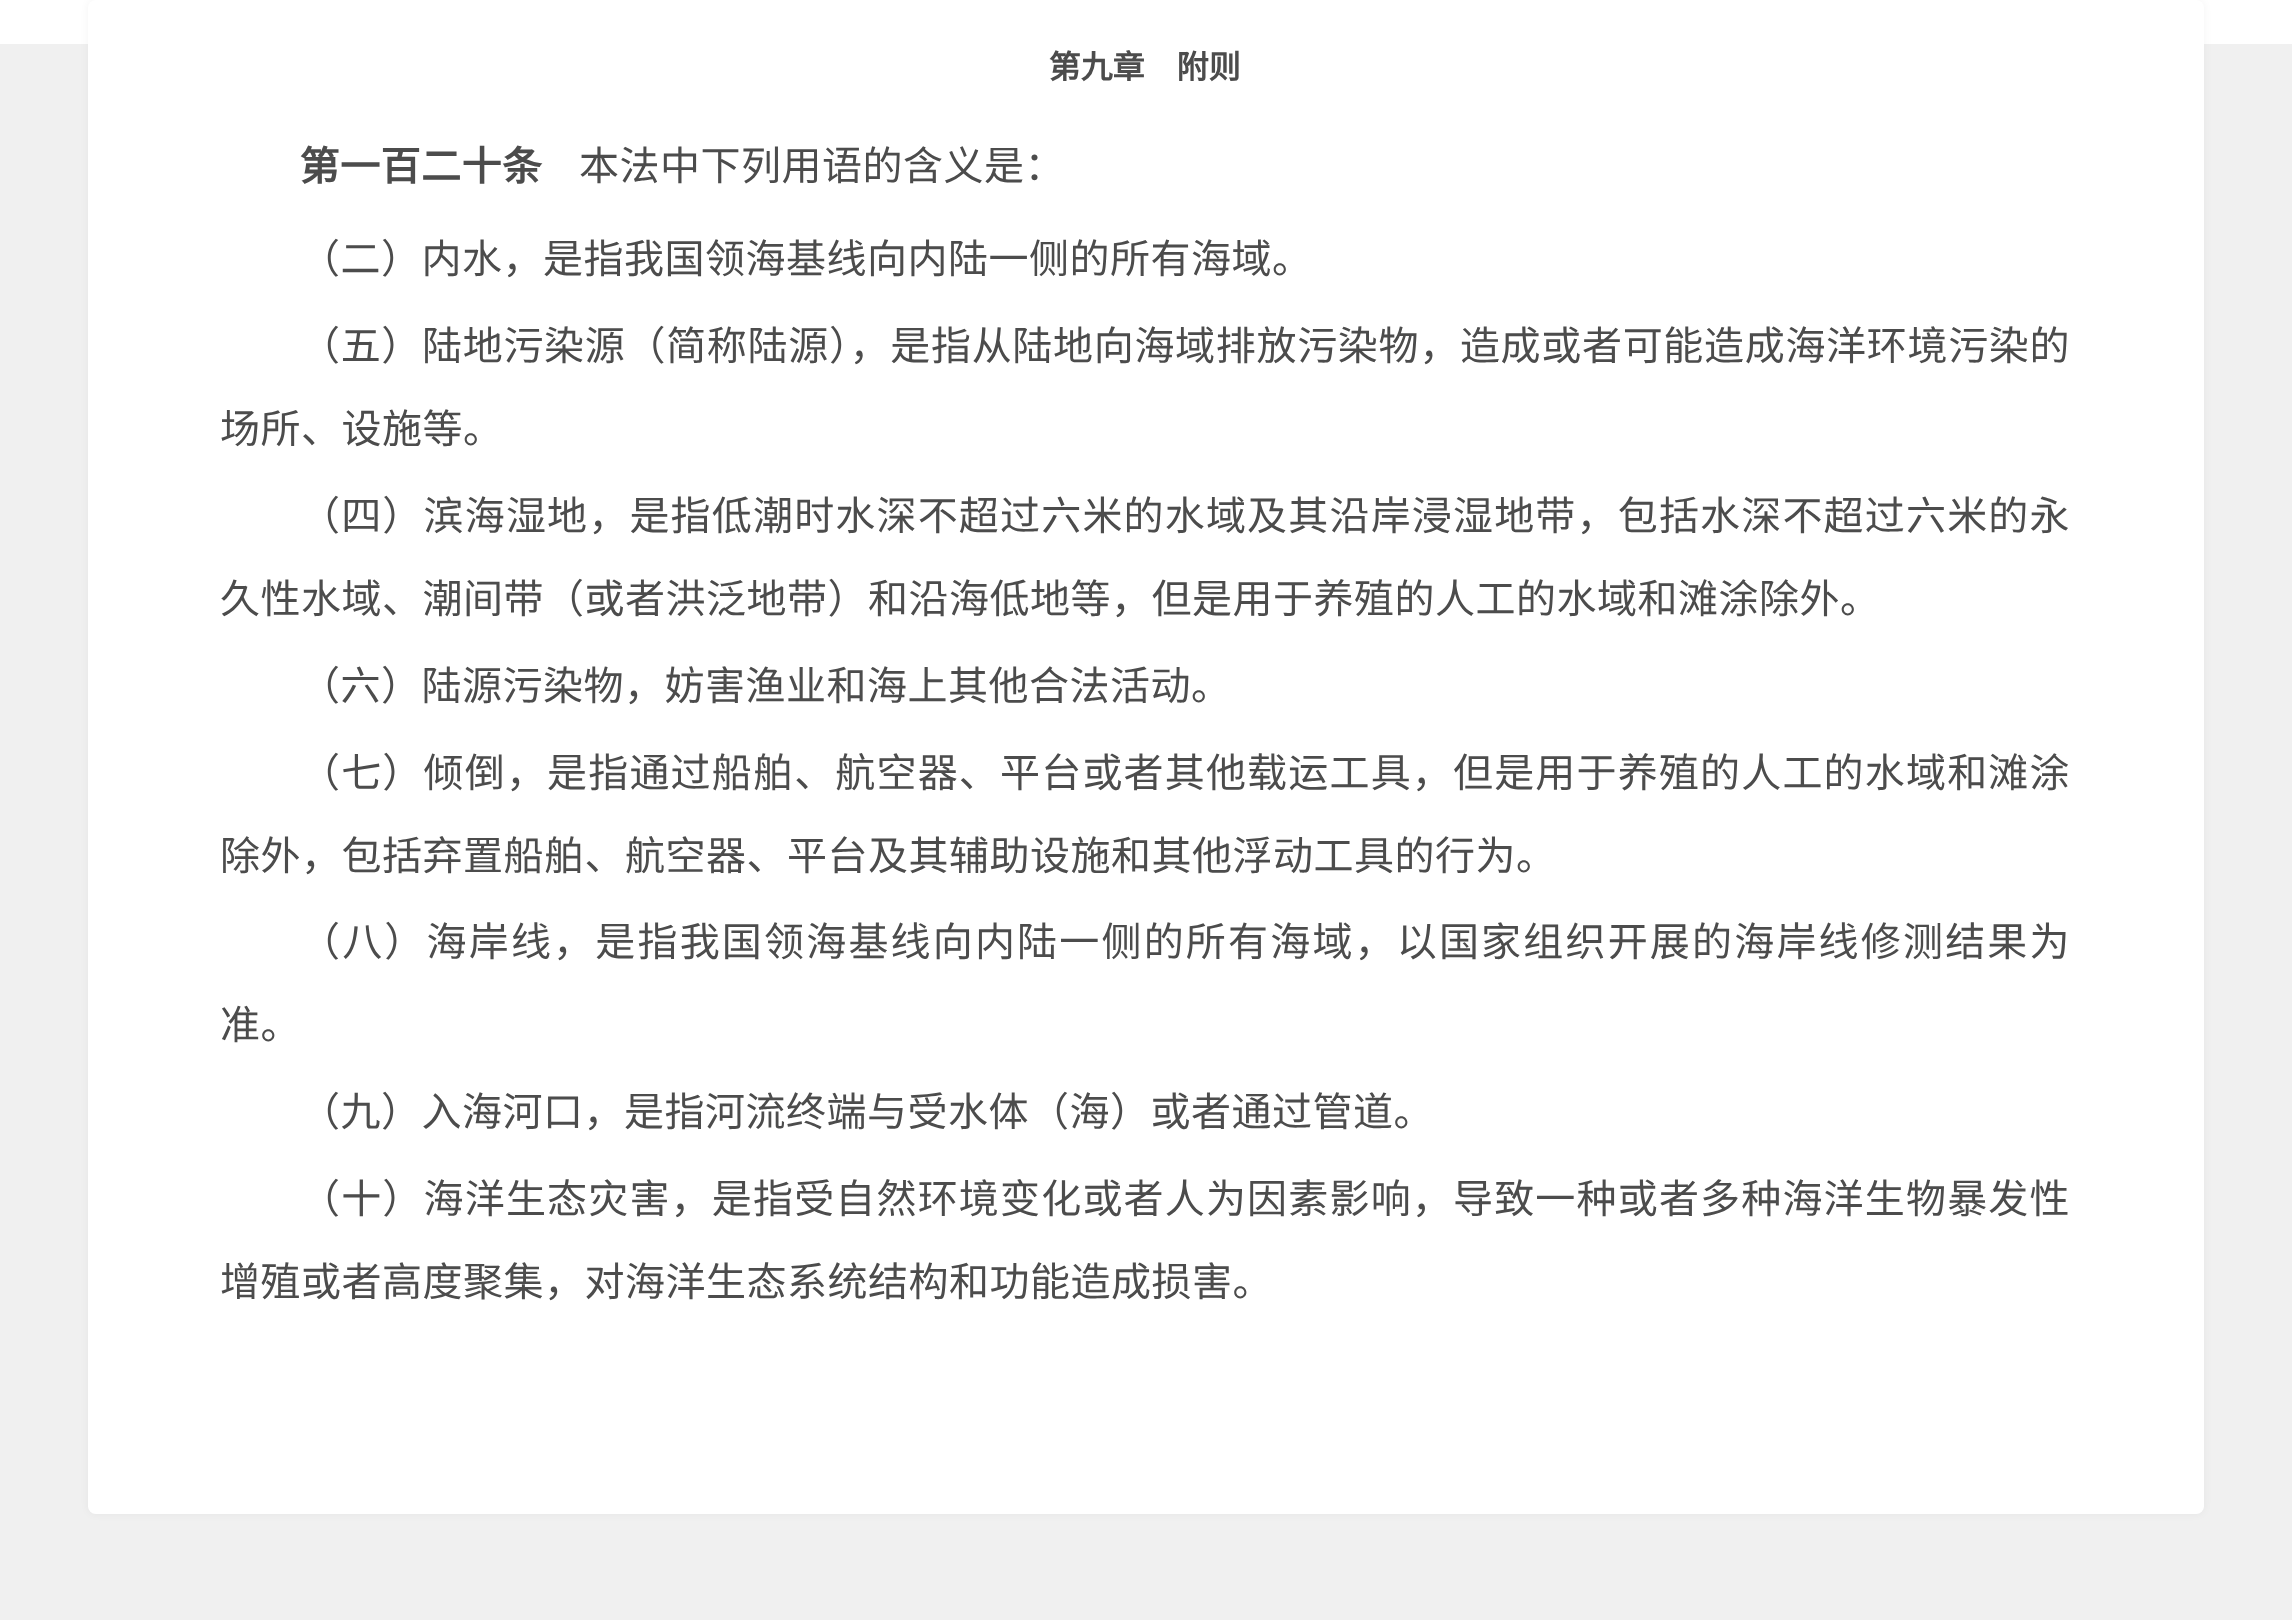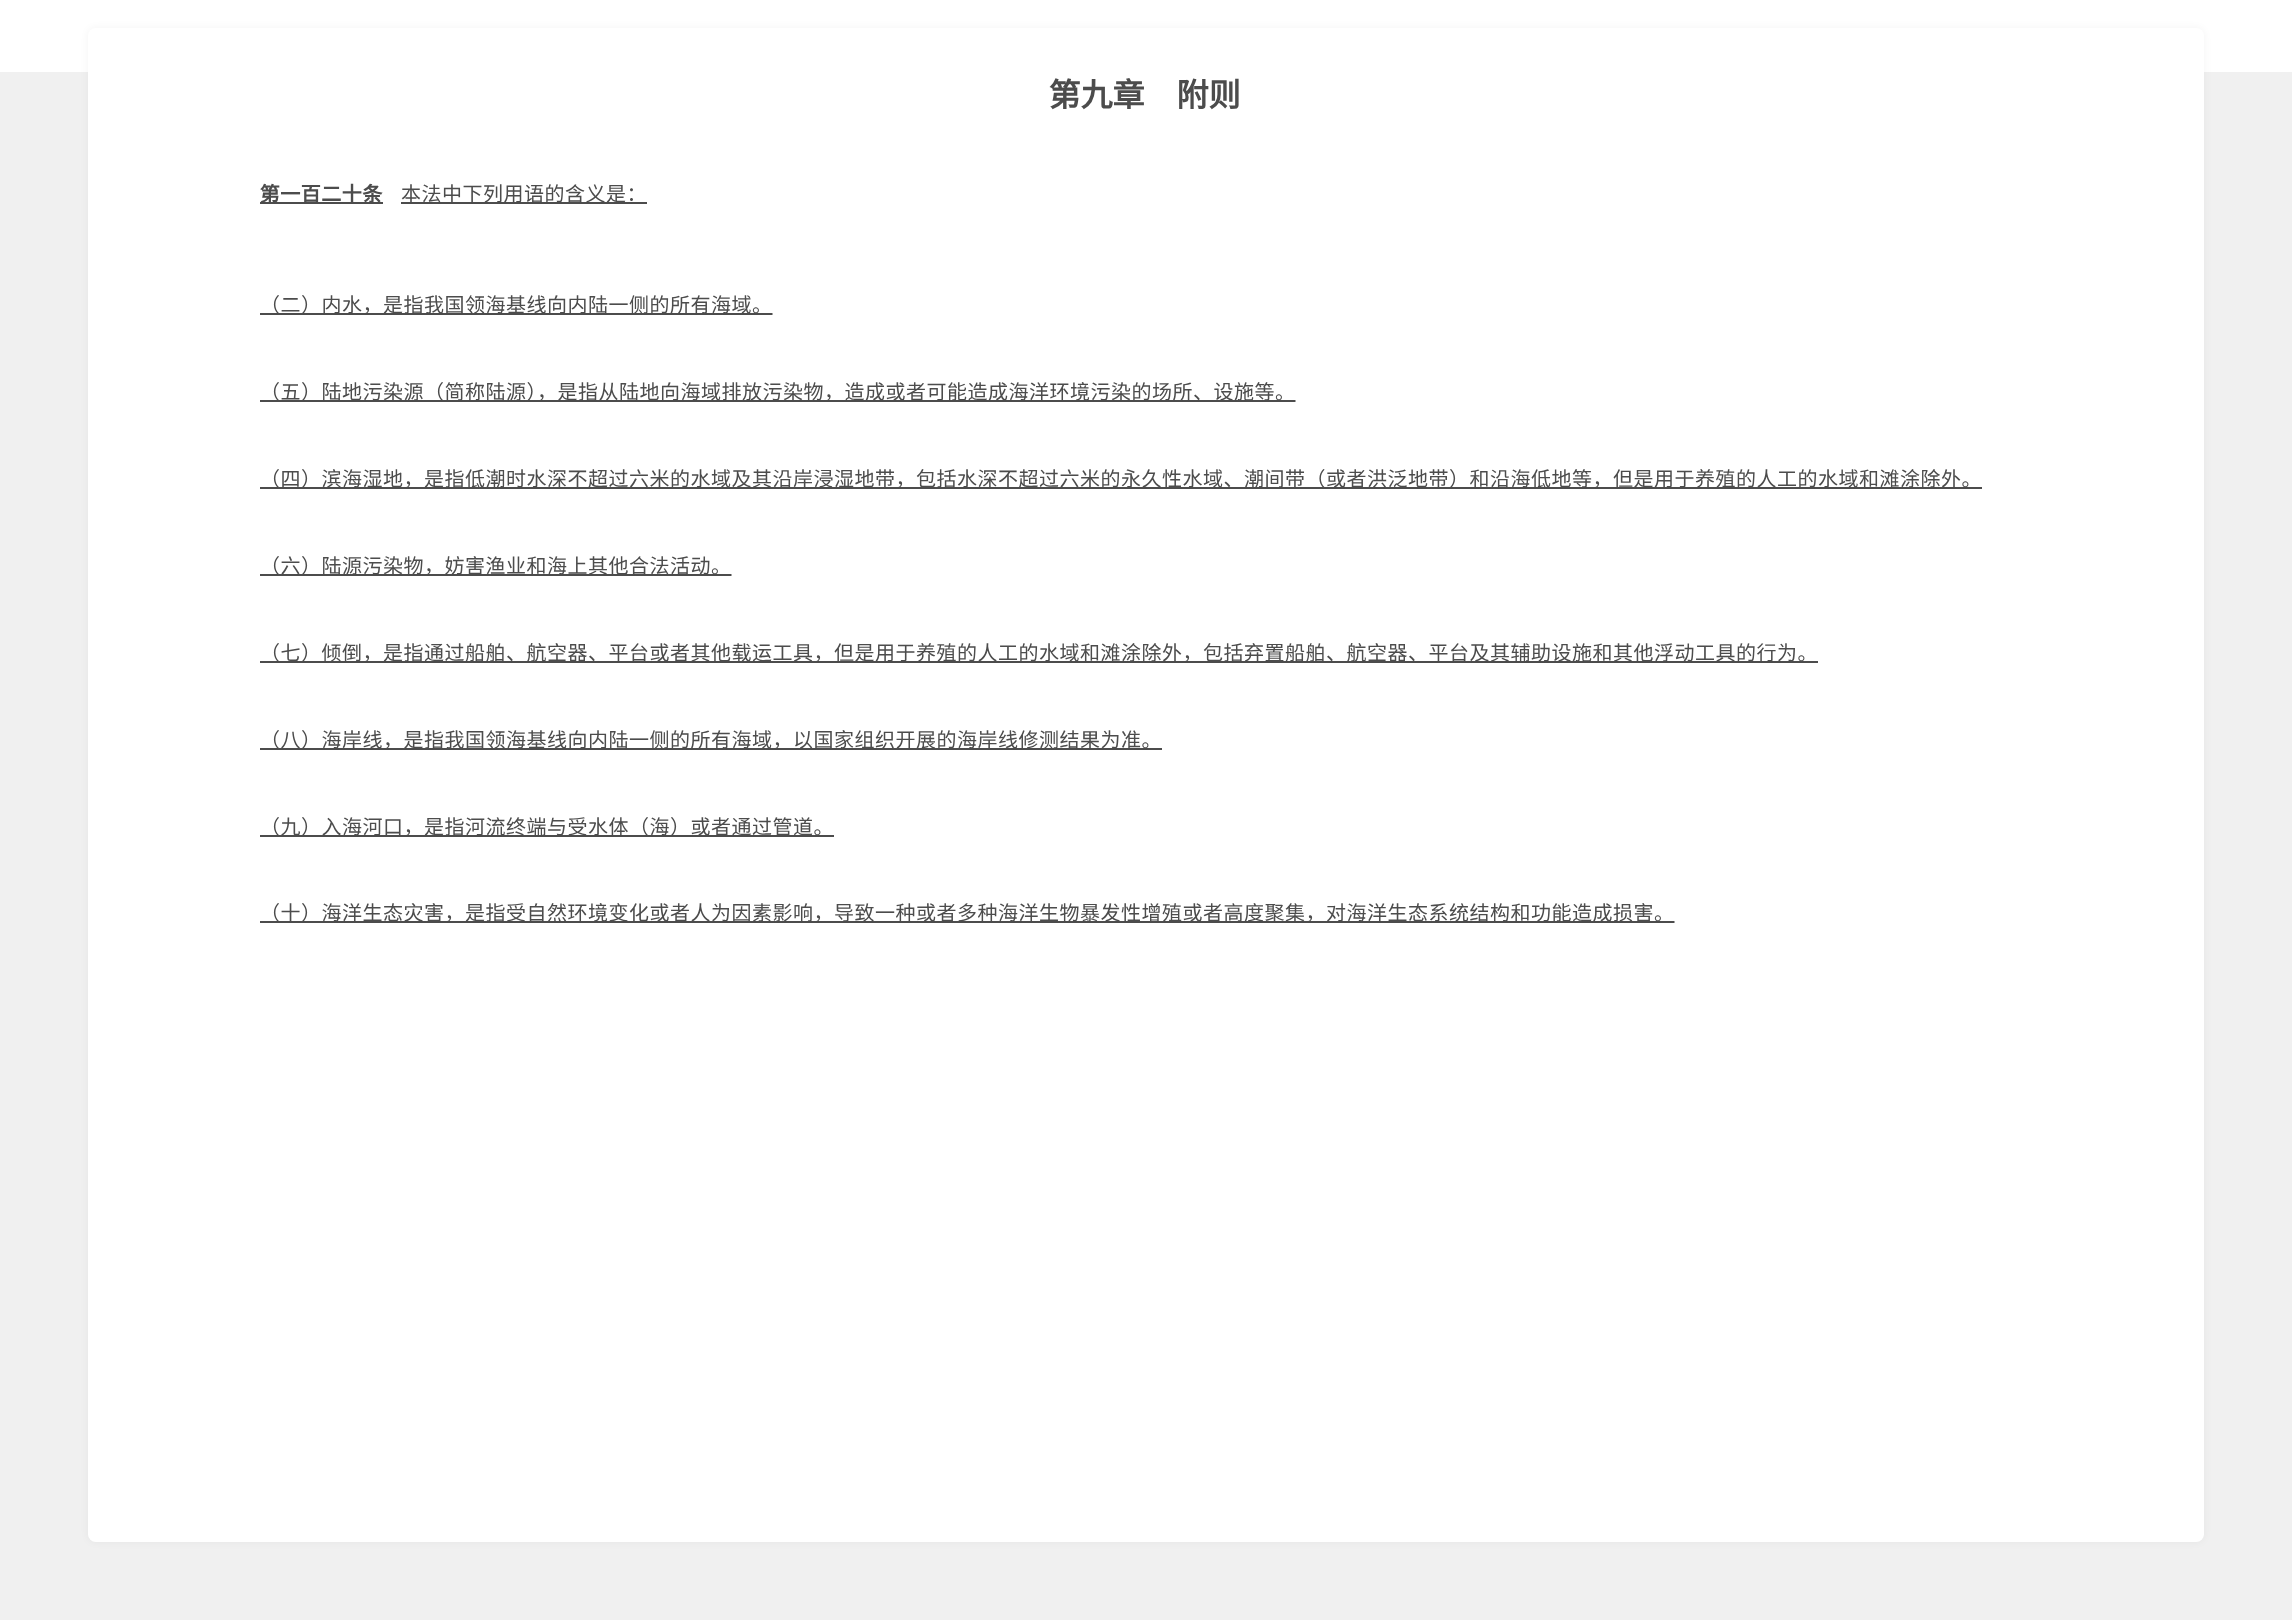--- a/index.html
+++ b/index.html
@@ -1,20 +1,20 @@
 <!DOCTYPE html>
 <html lang="zh-CN" style="--text-color: #4c4c4c; --page-bg: #ffffff; --canvas-bg: #f0f0f0;"><head>
 <meta charset="utf-8">
 <style>
   :root {
     --text-color: #4c4c4c;
     --page-bg: #ffffff;
     --canvas-bg: #f0f0f0;
   }
-  * { box-sizing: border-box; margin-top: 28px; }
+  * { box-sizing: border-box; }
   html, body {
     margin: 0;
     padding: 0;
   }
   body {
     width: 2293px;
     height: 1620px;
     background: var(--page-bg);
     font-family: "Liberation Sans", "DejaVu Sans", sans-serif;
     overflow: hidden;
@@ -40,27 +40,26 @@
     color: var(--text-color);
   }
   .chapter-title {
     font-size: 32px;
     line-height: 83px;
     font-weight: bold;
     text-align: center;
     margin: 0 0 16.7px 0;
   }
   .para {
-    font-size: 20px;
+    font-size: 40px;
     line-height: 83px;
     margin: 0 0 3.9px 0;
     text-indent: 2em;
     text-align: justify;
     letter-spacing: 0.5px;
-    text-decoration: underline;
   }
   .article-lead {
     margin-bottom: 9.8px;
   }
   .article-number {
     font-weight: bold;
     margin-right: 0.9em;
   }
 </style>
 </head>

